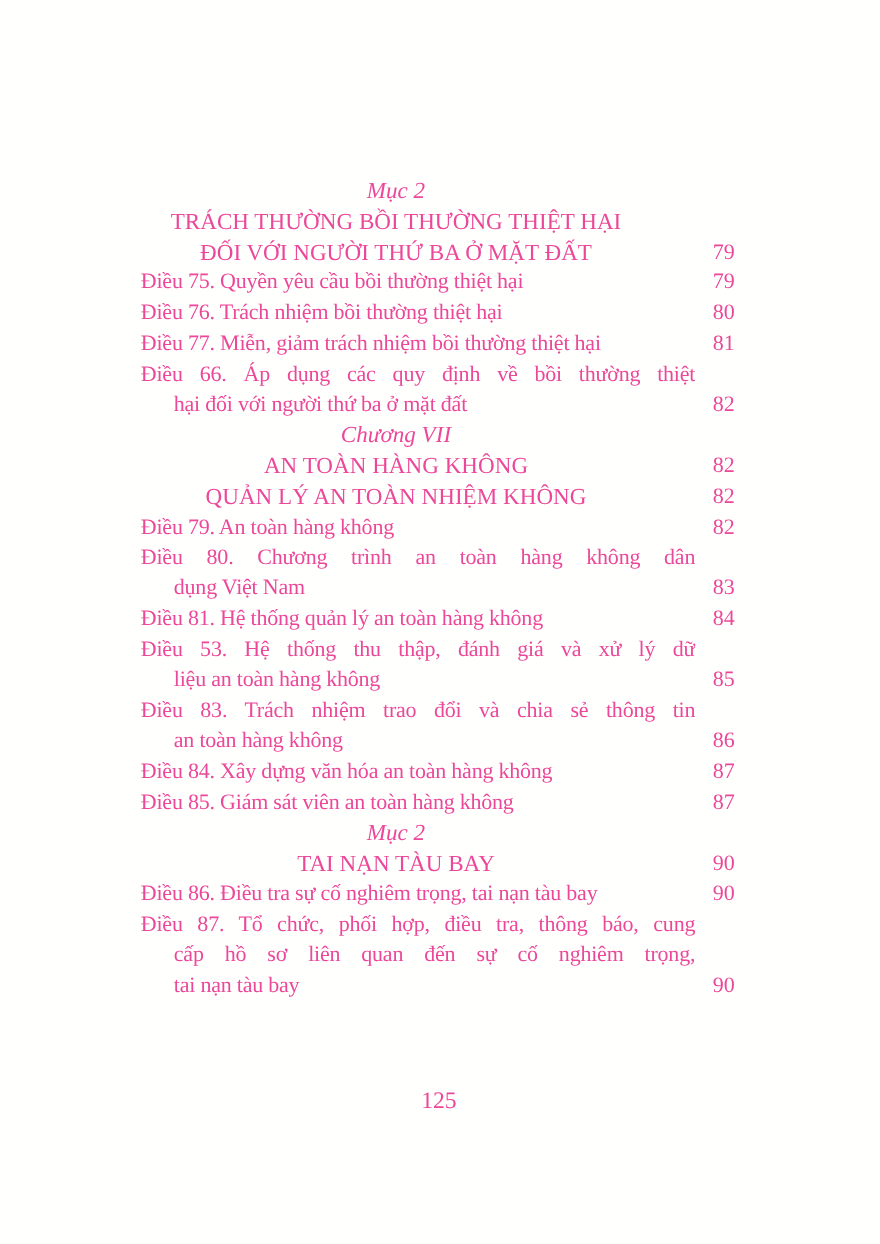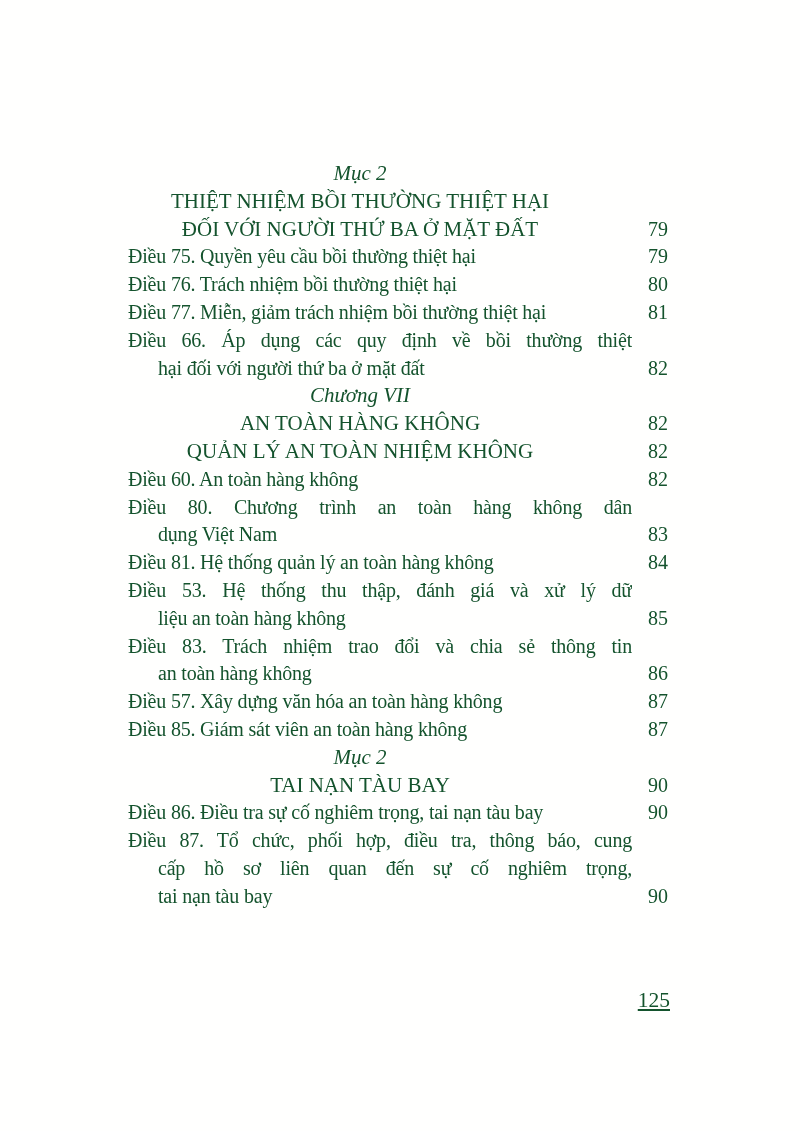--- a/index.html
+++ b/index.html
@@ -8,21 +8,21 @@
     width: 800px;
     height: 1131px;
     background: #ffffff;
     overflow: hidden;
   }
   .page {
     position: relative;
     width: 800px;
     height: 1131px;
     background: #fffffe;
-    color: #14532d;
+    color: #ec4899;
     font-family: "Liberation Serif", "DejaVu Serif", serif;
   }
   .toc {
     position: absolute;
     left: 128px;
     top: 160px;
     width: 540px;
     font-size: 20px;
     letter-spacing: -0.2px;
   }
@@ -65,36 +65,35 @@
     line-height: 27.8px;
     font-size: 20px;
     letter-spacing: 0;
     font-family: Liberation Serif, serif;
   }
   .folio {
     position: absolute;
     left: 128px;
     top: 986px;
     width: 542px;
-    text-align: right;
+    text-align: center;
     font-size: 21.5px;
     line-height: 28px;
-    text-decoration: underline;
   }
 </style>
 </head>
 <body>
 
 <div class="page">
   <div class="toc" id="toc">
       <div class="row label">
         <div class="txt">Mục 2</div>
       </div>
       <div class="row heading">
-        <div class="txt">THIỆT NHIỆM BỒI THƯỜNG THIỆT HẠI</div>
+        <div class="txt">TRÁCH THƯỜNG BỒI THƯỜNG THIỆT HẠI</div>
       </div>
       <div class="row heading">
         <div class="txt">ĐỐI VỚI NGƯỜI THỨ BA Ở MẶT ĐẤT</div>
         <span class="pageno">79</span>
       </div>
       <div class="row article">
         <div class="txt">Điều 75. Quyền yêu cầu bồi thường thiệt hại</div>
         <span class="pageno">79</span>
       </div>
       <div class="row article">
@@ -117,21 +116,21 @@
       </div>
       <div class="row heading">
         <div class="txt">AN TOÀN HÀNG KHÔNG</div>
         <span class="pageno">82</span>
       </div>
       <div class="row heading">
         <div class="txt">QUẢN LÝ AN TOÀN NHIỆM KHÔNG</div>
         <span class="pageno">82</span>
       </div>
       <div class="row article">
-        <div class="txt">Điều 60. An toàn hàng không</div>
+        <div class="txt">Điều 79. An toàn hàng không</div>
         <span class="pageno">82</span>
       </div>
       <div class="row article">
         <div class="txt just">Điều 80. Chương trình an toàn hàng không dân</div>
       </div>
       <div class="row article">
         <div class="txt cont">dụng Việt Nam</div>
         <span class="pageno">83</span>
       </div>
       <div class="row article">
@@ -146,21 +145,21 @@
         <span class="pageno">85</span>
       </div>
       <div class="row article">
         <div class="txt just">Điều 83. Trách nhiệm trao đổi và chia sẻ thông tin</div>
       </div>
       <div class="row article">
         <div class="txt cont">an toàn hàng không</div>
         <span class="pageno">86</span>
       </div>
       <div class="row article">
-        <div class="txt">Điều 57. Xây dựng văn hóa an toàn hàng không</div>
+        <div class="txt">Điều 84. Xây dựng văn hóa an toàn hàng không</div>
         <span class="pageno">87</span>
       </div>
       <div class="row article">
         <div class="txt">Điều 85. Giám sát viên an toàn hàng không</div>
         <span class="pageno">87</span>
       </div>
       <div class="row label">
         <div class="txt">Mục 2</div>
       </div>
       <div class="row heading">

